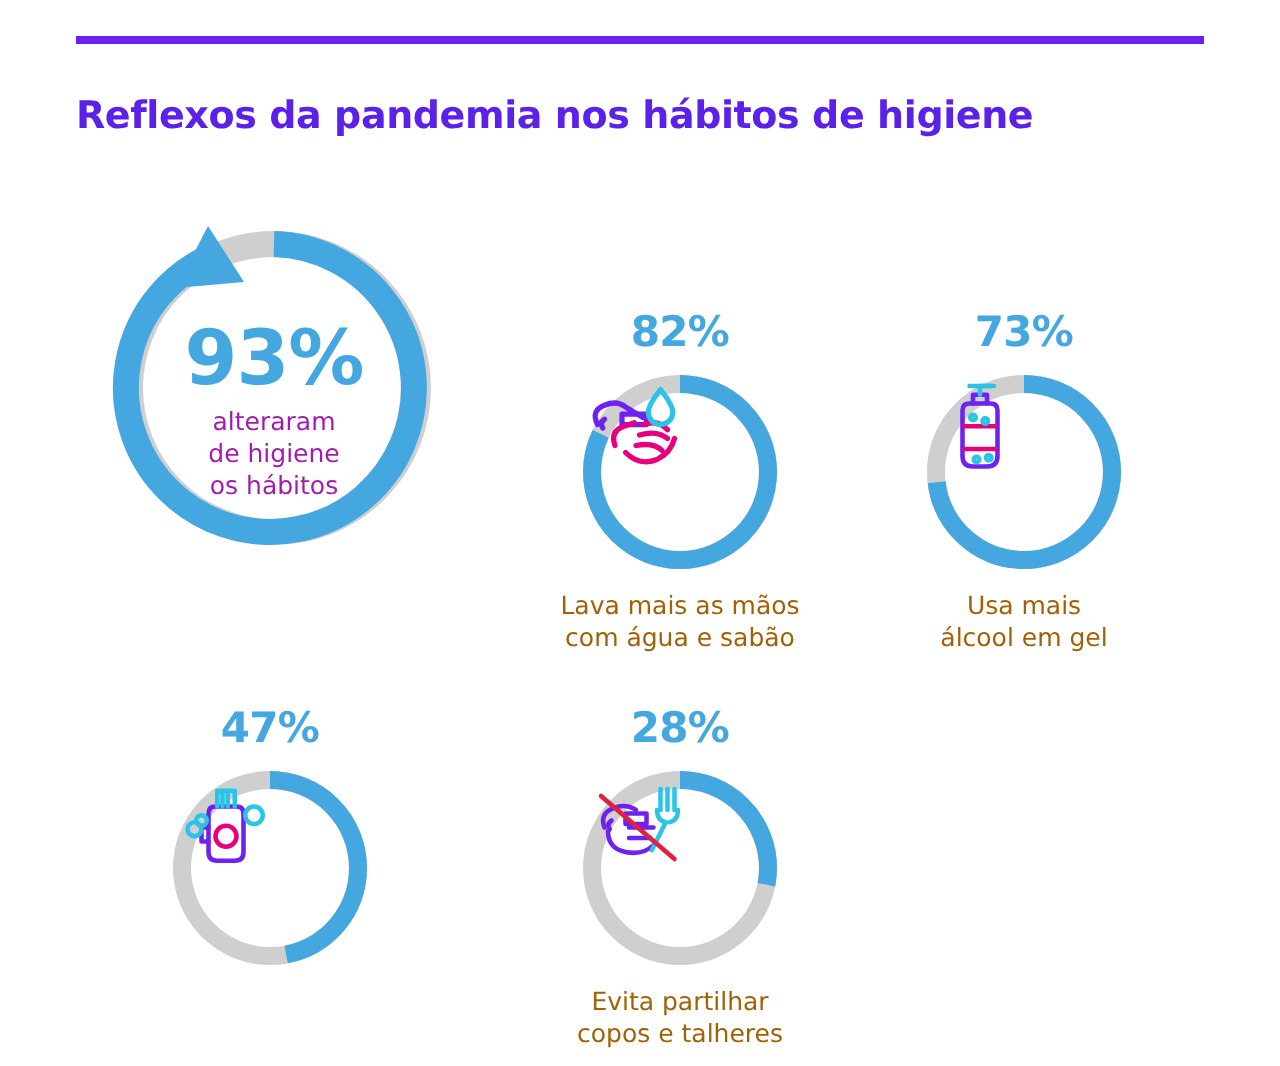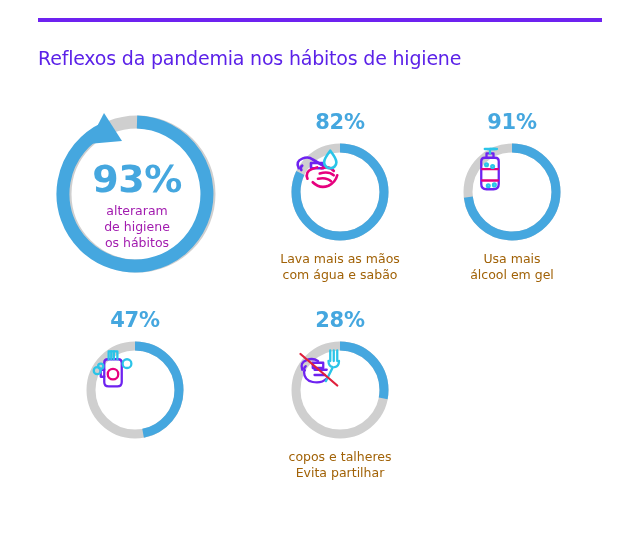--- a/index.html
+++ b/index.html
@@ -29,21 +29,21 @@
     width: 564px;
     height: 4px;
     background: #6E22F0;
   }
 
   .page-title {
     position: absolute;
     left: 38px;
     top: 47px;
     font-size: 19px;
-    font-weight: normal;
+    font-weight: bold;
     color: #5B21E8;
     letter-spacing: -0.2px;
     white-space: nowrap;
   }
 
   
   .hero {
     position: absolute;
     left: 42px;
     top: 108px;
@@ -70,20 +70,21 @@
     font-size: 12.5px;
     color: #a21caf;
     line-height: 1.26;
   }
 
   
   .stat {
     position: absolute;
     width: 170px;
     text-align: center;
+    margin-top: 44px;
   }
   .stat-pct {
     font-size: 21px;
     font-weight: bold;
     color: #45A7DF;
     line-height: 1;
     letter-spacing: -0.3px;
     height: 22px;
   }
   .donut-wrap {
@@ -163,21 +164,21 @@
         </g>
       </svg>
     </div>
     <div class="stat-caption">
       <div>Lava mais as mãos</div>
       <div>com água e sabão</div>
     </div>
   </div>
 
   <div class="stat" id="stat-1">
-    <div class="stat-pct">91%</div>
+    <div class="stat-pct">73%</div>
     <div class="donut-wrap">
       <svg width="100" height="100" viewBox="0 0 100 100">
         <circle cx="50" cy="50" r="44" fill="none" stroke="#CFCFCF" stroke-width="9"></circle>
         <circle cx="50" cy="50" r="44" fill="none" stroke="#45A7DF" stroke-width="9" stroke-dasharray="201.8 276.5" transform="rotate(-90 50 50)"></circle>
       </svg>
       <svg class="donut-icon" viewBox="0 0 64 64">
         <g fill="none" stroke-width="2.6" stroke-linecap="round" stroke-linejoin="round">
           <path d="M22 22 q0 -4 4 -4 h12 q4 0 4 4 v26 q0 6 -6 6 h-8 q-6 0 -6 -6 z" stroke="#6E22F0"></path>
           <path d="M28 18 v-5 h8 v5" stroke="#6E22F0"></path>
           <path d="M32 13 v-5 h8" stroke="#2BC4E8"></path>
@@ -234,19 +235,19 @@
           <path d="M26 26 h12 v6 h-12 z" stroke="#6E22F0"></path>
           <path d="M28 34 h14 M28 40 h12" stroke="#6E22F0"></path>
           <path d="M46 12 v12 M50 12 v12 M54 12 v12" stroke="#2BC4E8"></path>
           <path d="M44 24 q0 6 5 7 l-8 16" stroke="#2BC4E8"></path>
           <path d="M56 24 q0 6 -5 7" stroke="#2BC4E8"></path>
           <path d="M12 16 L 54 52" stroke="#E0203C"></path>
         </g>
       </svg>
     </div>
     <div class="stat-caption">
+      <div>Evita partilhar</div>
       <div>copos e talheres</div>
-      <div>Evita partilhar</div>
     </div>
   </div>
 
 
 </div>
 
 </body></html>

